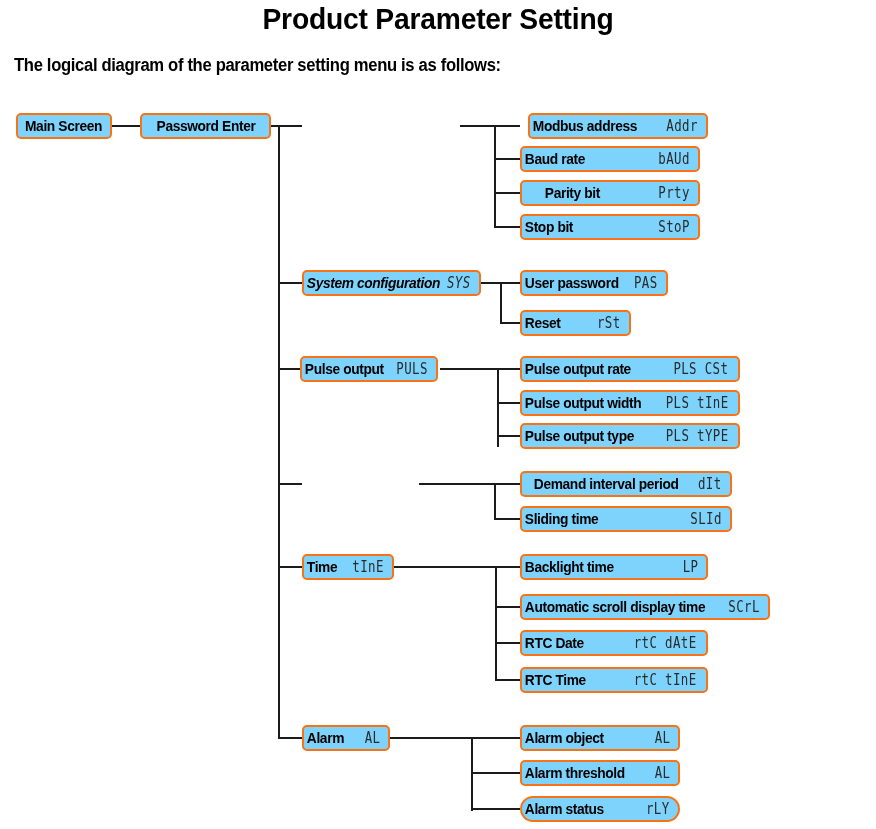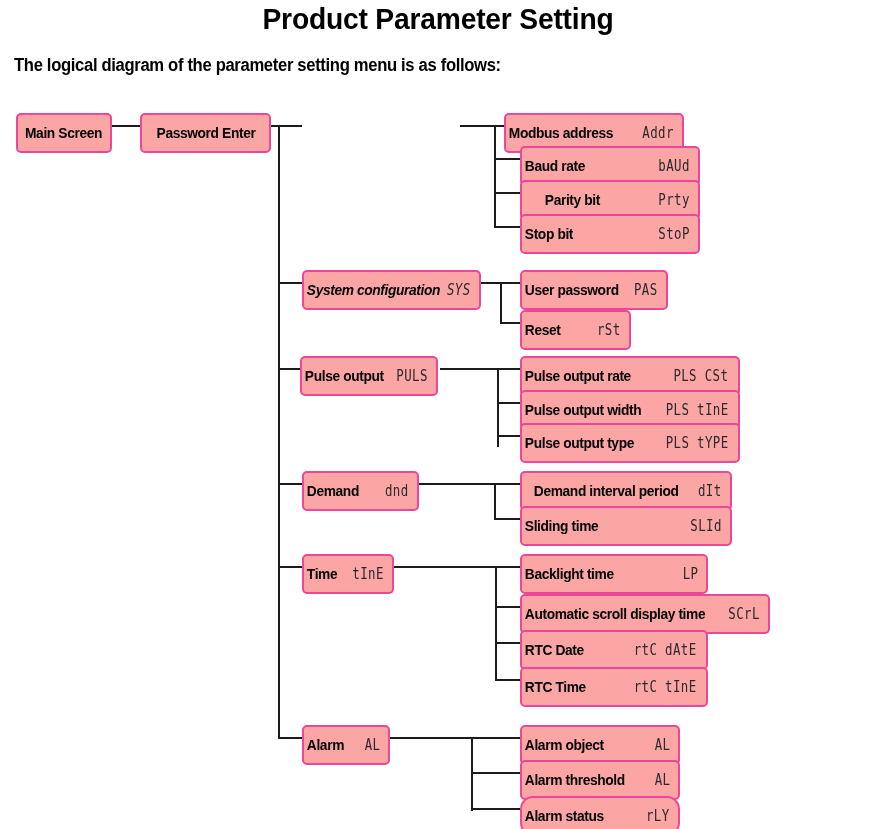--- a/index.html
+++ b/index.html
@@ -48,24 +48,24 @@
     left: 0;
     top: 0;
     width: 876px;
     height: 829px;
   }
 
   
   .node {
     position: absolute;
     box-sizing: border-box;
-    border: 2px solid #ec4899;
+    border: 2px solid #f97316;
     border-radius: 5px;
-    background: #fca5a5;
-    height: 40px;
+    background: #7dd3fc;
+    height: 26px;
     display: flex;
     align-items: center;
     white-space: nowrap;
     z-index: 3;
   }
   .node .nlabel {
     font-size: 14.5px;
     font-weight: bold;
     letter-spacing: -0.4px;
     transform: scaleX(0.95);
@@ -122,21 +122,21 @@
     <span class="nlabel">Password Enter</span>
   </div>
 
   <div class="ln h" style="left:271px; top:125px; width:31px;"></div>
 
   <div class="ln v" style="left:278px; top:125px; height:612px;"></div>
 
   <div class="ln h" style="left:460px; top:125px; width:60px;"></div>
   <div class="ln v" style="left:494px; top:125px; height:101px;"></div>
 
-  <div class="node" style="left:504px; top:113px; width:180px;">
+  <div class="node" style="left:528px; top:113px; width:180px;">
     <span class="nlabel">Modbus address</span>
     <span class="ncode right">Addr</span>
   </div>
   <div class="ln h" style="left:494px; top:125px; width:26px;"></div>
 
   <div class="node" style="left:520px; top:146px; width:180px;">
     <span class="nlabel">Baud rate</span>
     <span class="ncode right">bAUd</span>
   </div>
   <div class="ln h" style="left:494px; top:158px; width:26px;"></div>
@@ -191,24 +191,20 @@
   </div>
   <div class="ln h" style="left:497px; top:402px; width:23px;"></div>
 
   <div class="node" style="left:520px; top:423px; width:220px;">
     <span class="nlabel">Pulse output type</span>
     <span class="ncode right">PLS tYPE</span>
   </div>
   <div class="ln h" style="left:497px; top:435px; width:23px;"></div>
 
   <div class="ln h" style="left:278px; top:483px; width:24px;"></div>
-  <div class="node" style="left:302px; top:471px; width:117px;">
-    <span class="nlabel">Demand</span>
-    <span class="ncode right">dnd</span>
-  </div>
   <div class="ln h" style="left:419px; top:483px; width:101px;"></div>
   <div class="ln v" style="left:494px; top:483px; height:36px;"></div>
 
   <div class="node" style="left:520px; top:471px; width:212px;padding-left:9px;">
     <span class="nlabel">Demand interval period</span>
     <span class="ncode right">dIt</span>
   </div>
 
   <div class="node" style="left:520px; top:506px; width:212px;">
     <span class="nlabel">Sliding time</span>

